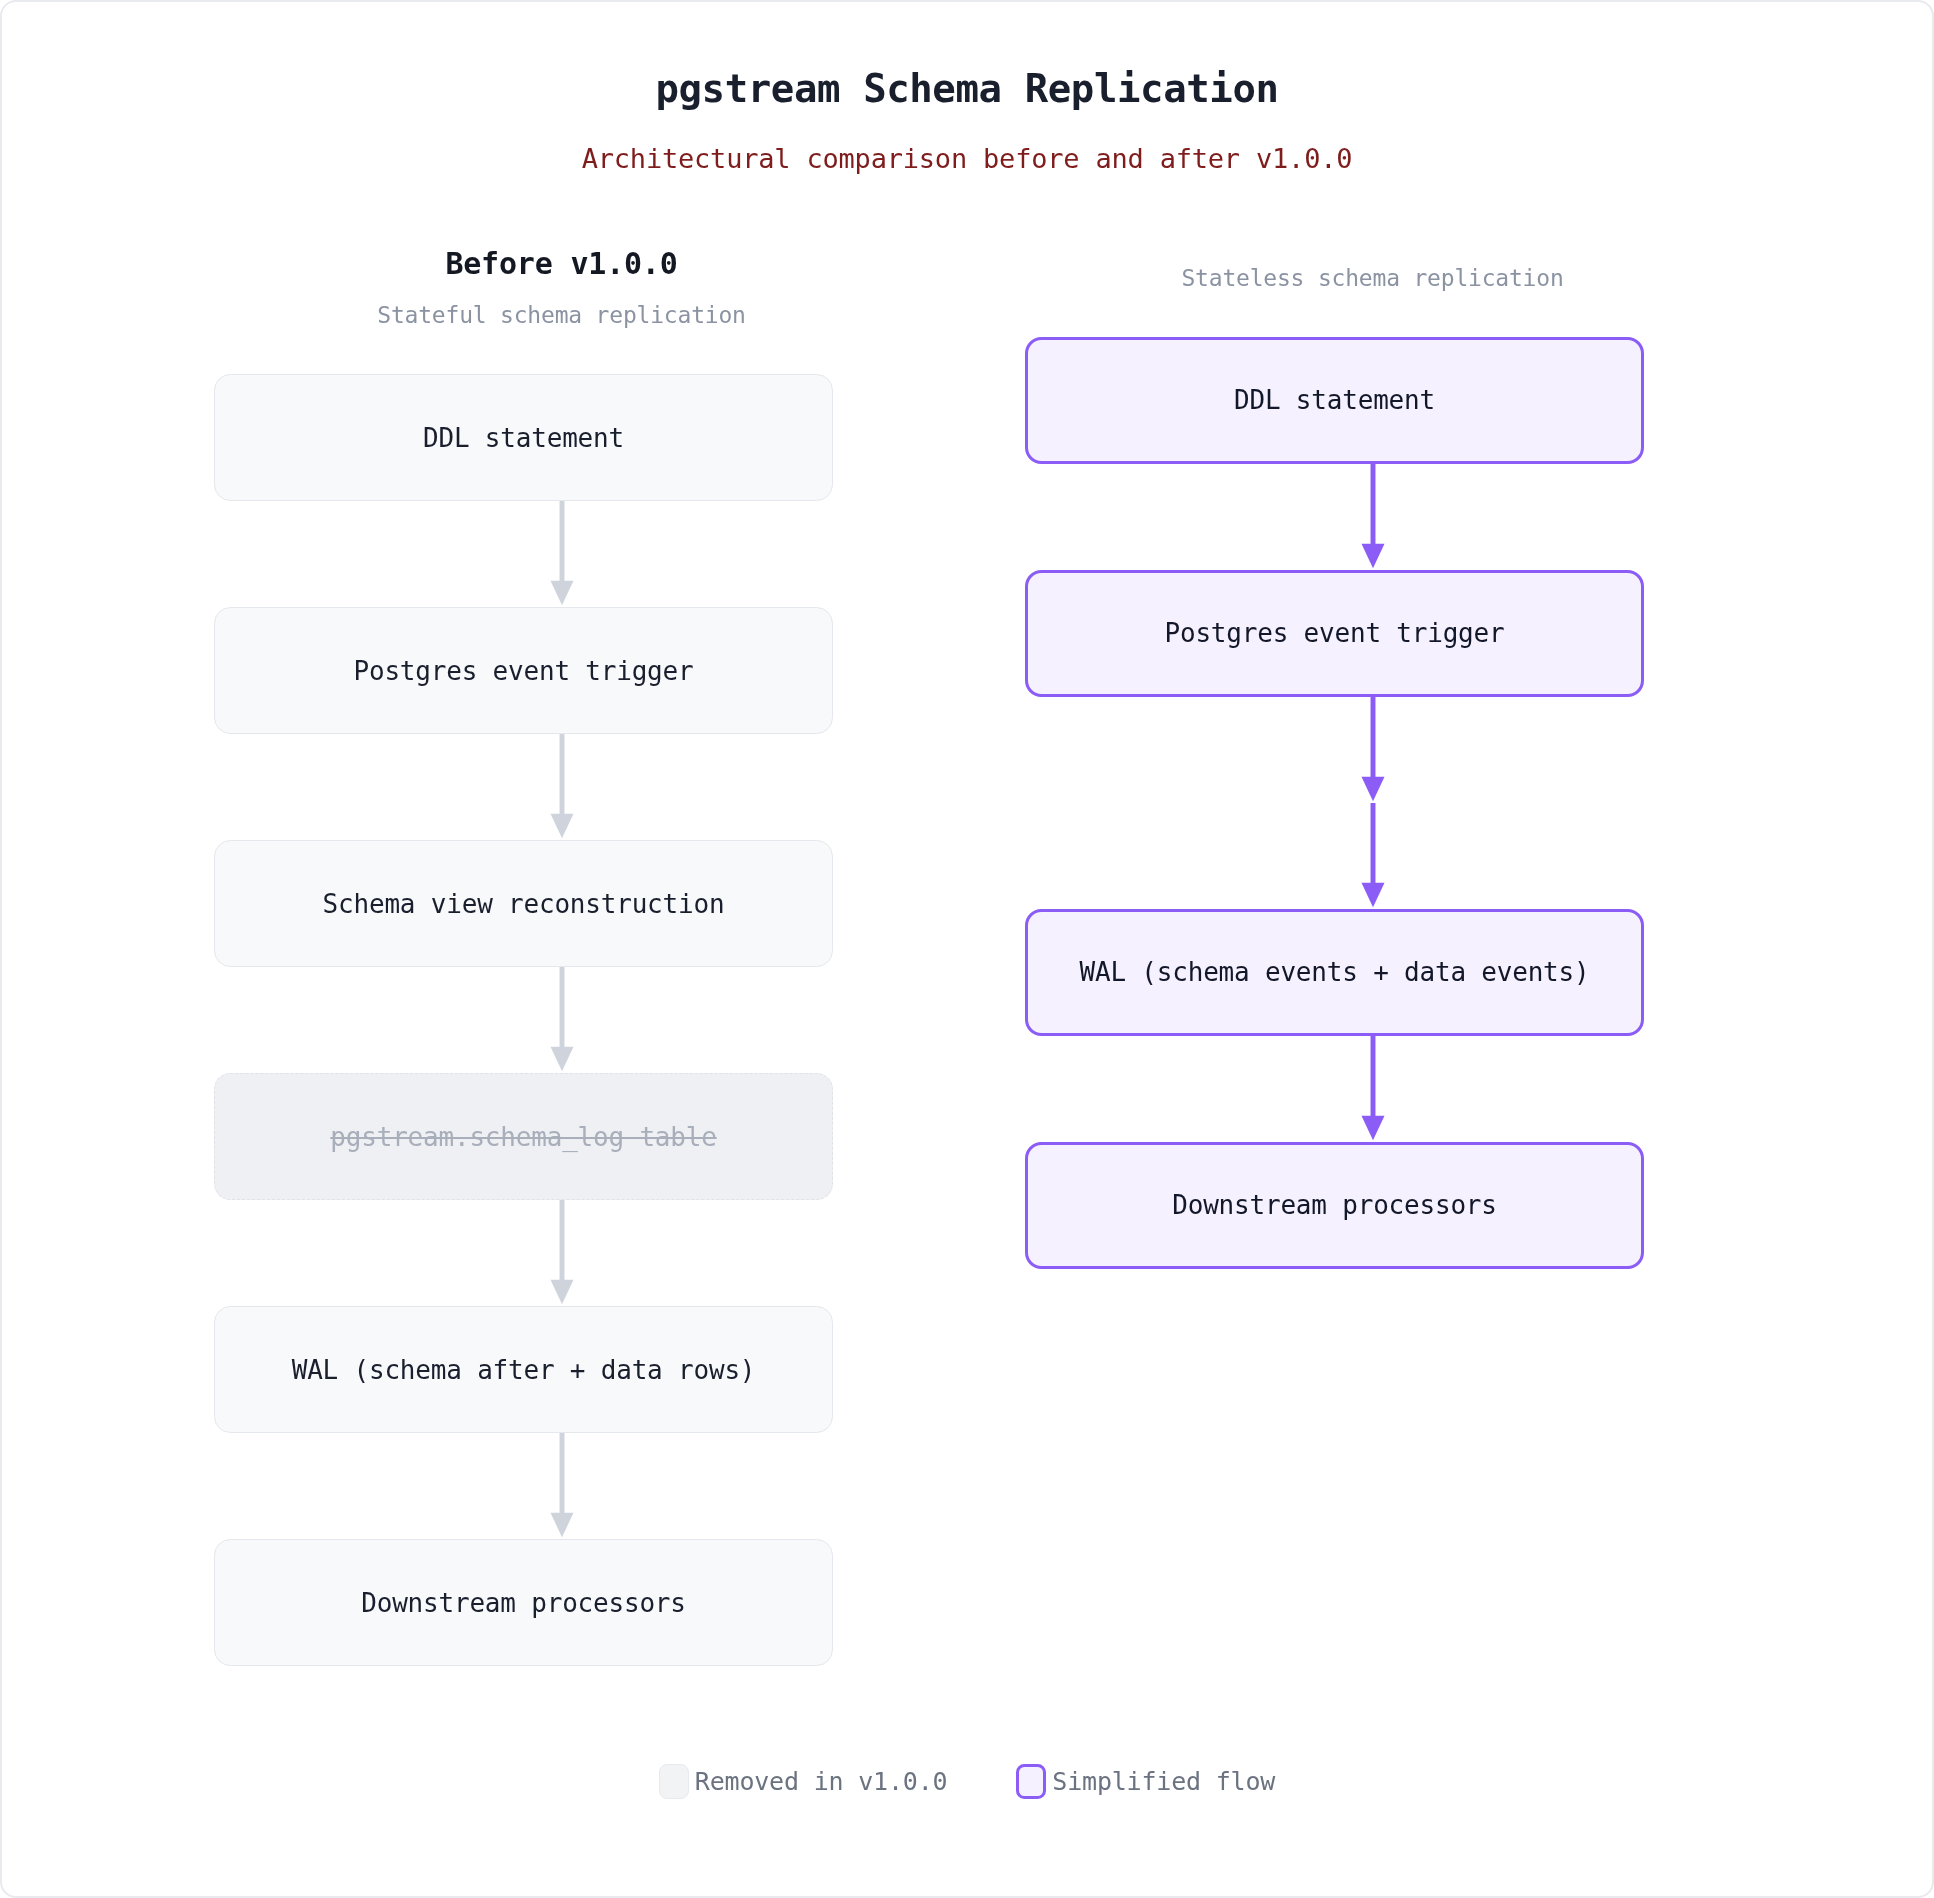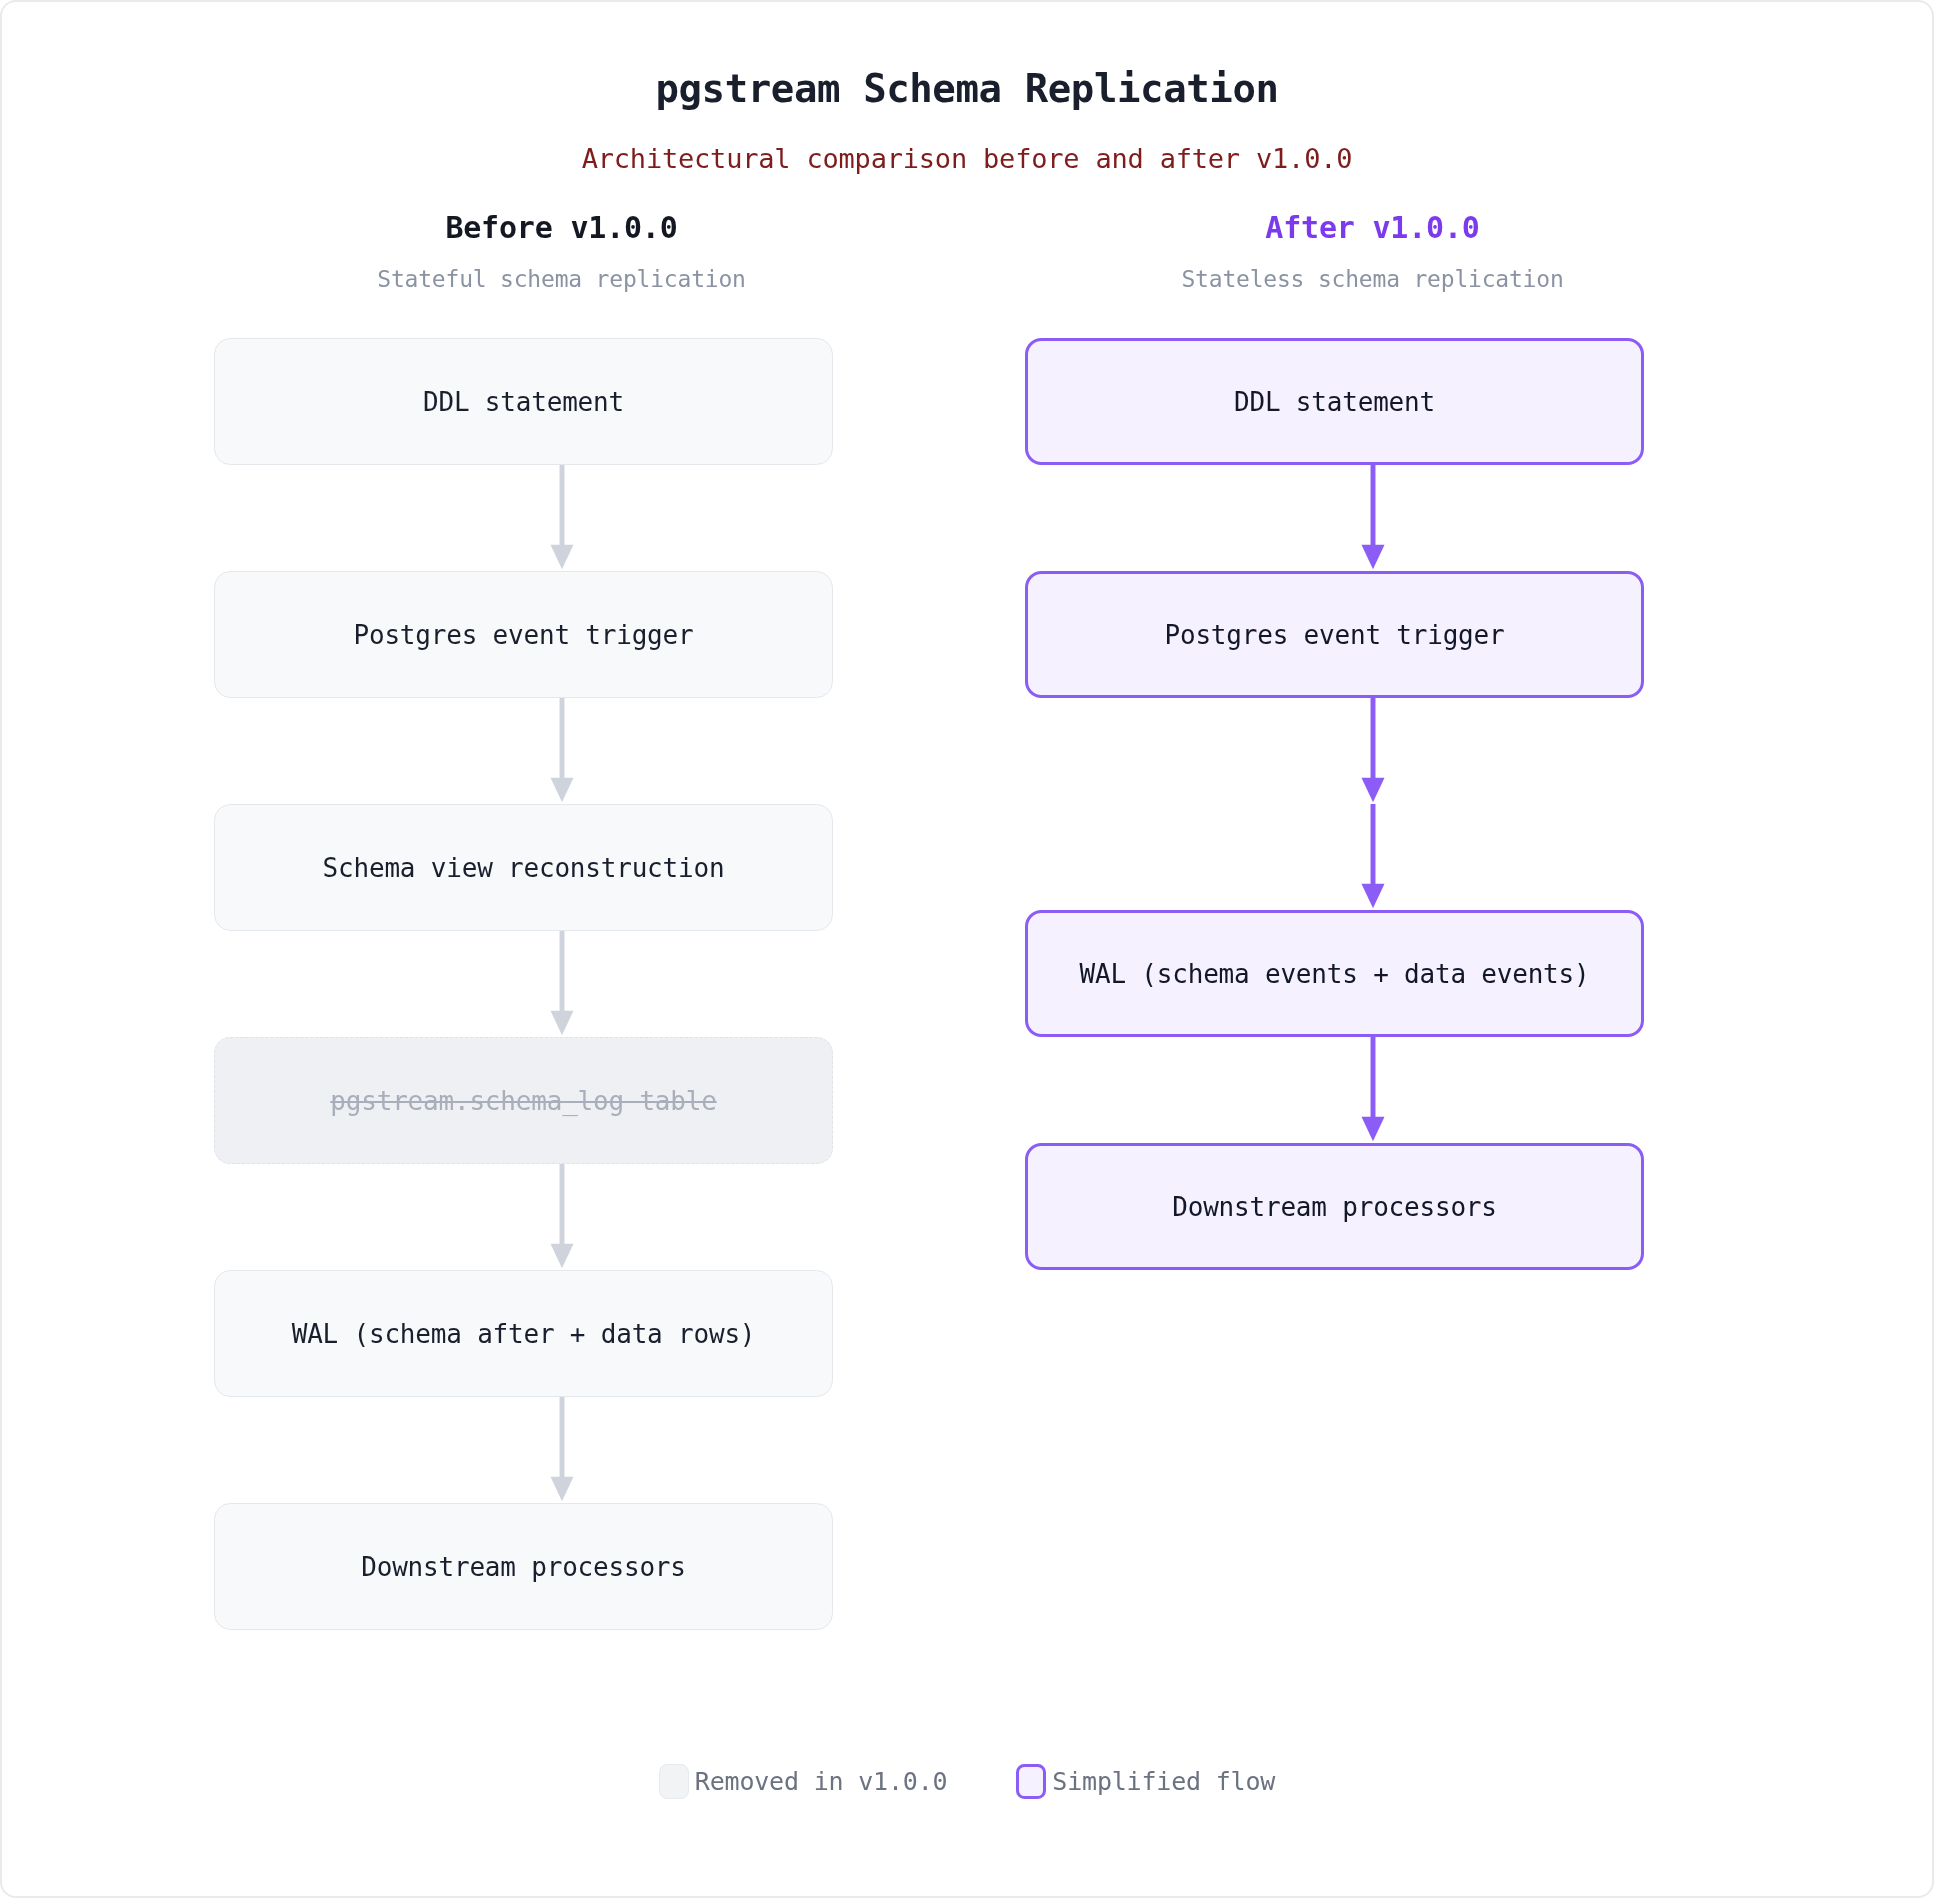--- a/index.html
+++ b/index.html
@@ -38,21 +38,21 @@
     font-weight: 400;
     color: #7f1d1d;
     letter-spacing: -0.2px;
   }
 
   
   .columns {
     display: flex;
     justify-content: center;
     gap: 116px;
-    margin-top: 35px;
+    margin-top: 71px;
   }
 
   .column { width: 695px; }
 
   .col-head { text-align: center; }
 
   .col-title {
     font-size: 30px;
     font-weight: 700;
     letter-spacing: -0.2px;
@@ -223,21 +223,20 @@
 
         <div class="node plain">
           <span>Downstream processors</span>
         </div>
 
       </div>
     </div>
 
     <div class="column">
       <div class="col-head">
-        <div class="col-title after">After v1.0.0</div>
         <div class="col-sub">Stateless schema replication</div>
       </div>
       <div class="flow">
 
         <div class="node accent">
           <span>DDL statement</span>
         </div>
         <div class="arrow">
           <svg width="28" height="106" viewBox="0 0 34 129">
             <rect x="14" y="0" width="6" height="100" fill="#8b5cf6"></rect>

